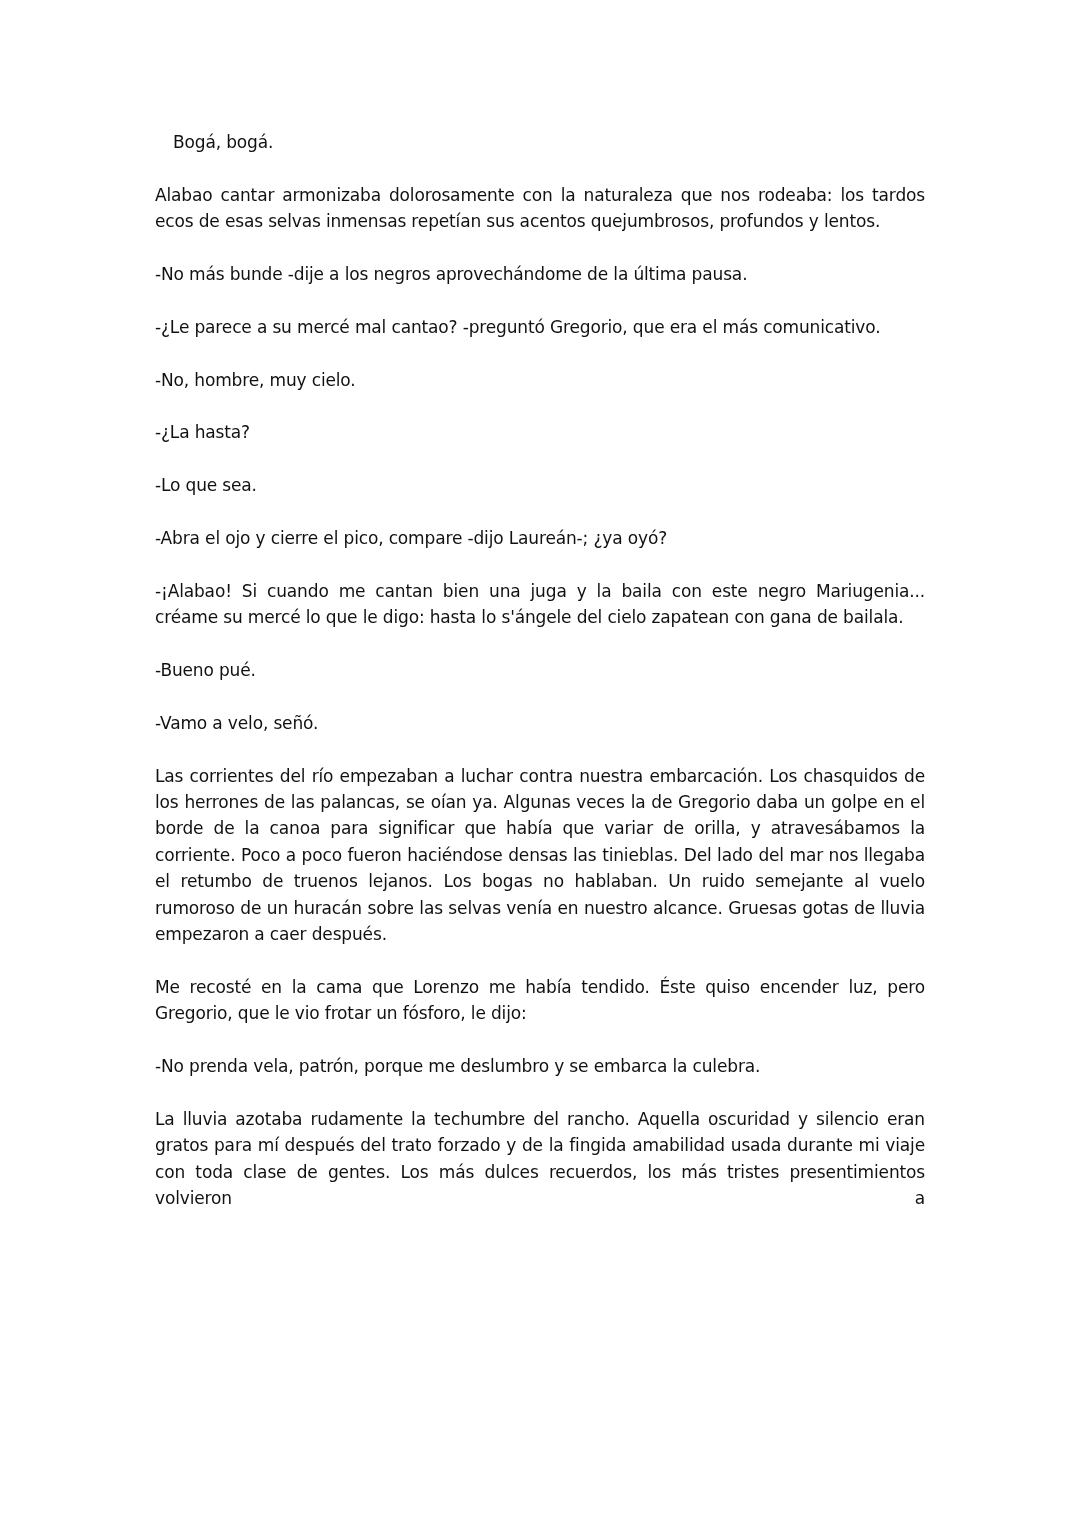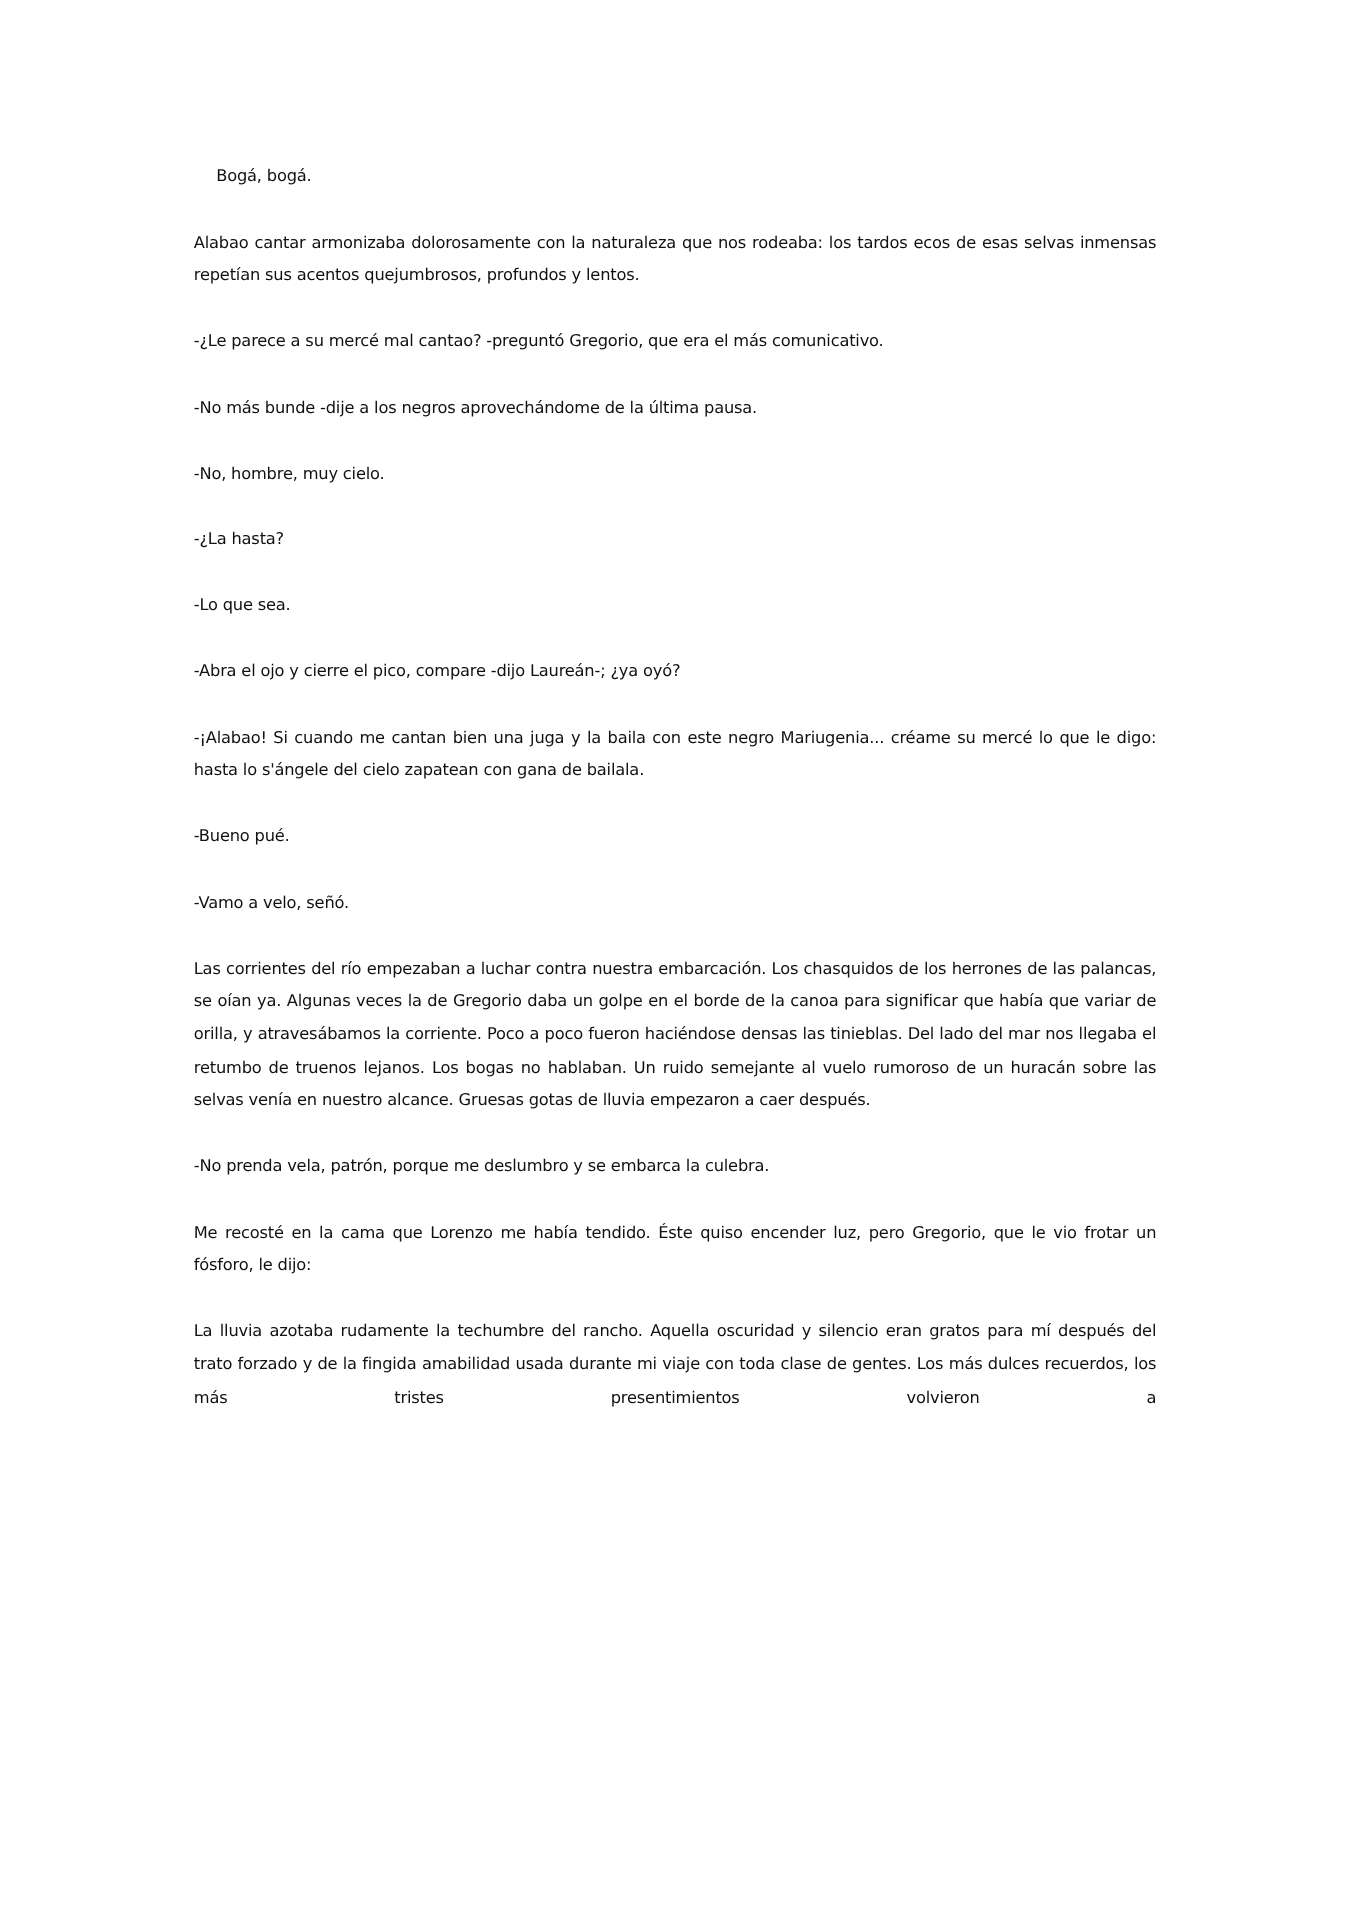--- a/index.html
+++ b/index.html
@@ -12,21 +12,21 @@
       height: 1527px;
       overflow: hidden;
       position: relative;
     }
     .page {
       position: absolute;
       left: 155px;
       top: 129px;
       width: 770px;
       font-family: "DejaVu Sans", sans-serif;
-      font-size: 13px;
+      font-size: 17px;
       line-height: 26.4px;
       color: #111111;
       letter-spacing: -0.15px;
     }
     .para {
       margin: 0 0 26.4px 0;
       text-align: justify;
       text-align-last: left;
     }
     .para.indent {
@@ -36,26 +36,26 @@
       text-align-last: justify;
       margin-bottom: 0;
     }
   </style>
 </head>
 <body>
 
 <div class="page">
   <p class="para indent">Bogá, bogá.</p>
   <p class="para">Alabao cantar armonizaba dolorosamente con la naturaleza que nos rodeaba: los tardos ecos de esas selvas inmensas repetían sus acentos quejumbrosos, profundos y lentos.</p>
+  <p class="para">-No más bunde -dije a los negros aprovechándome de la última pausa.</p>
   <p class="para">-¿Le parece a su mercé mal cantao? -preguntó Gregorio, que era el más comunicativo.</p>
-  <p class="para">-No más bunde -dije a los negros aprovechándome de la última pausa.</p>
   <p class="para">-No, hombre, muy cielo.</p>
   <p class="para">-¿La hasta?</p>
   <p class="para">-Lo que sea.</p>
   <p class="para">-Abra el ojo y cierre el pico, compare -dijo Laureán-; ¿ya oyó?</p>
   <p class="para">-¡Alabao! Si cuando me cantan bien una juga y la baila con este negro Mariugenia... créame su mercé lo que le digo: hasta lo s'ángele del cielo zapatean con gana de bailala.</p>
   <p class="para">-Bueno pué.</p>
   <p class="para">-Vamo a velo, señó.</p>
   <p class="para">Las corrientes del río empezaban a luchar contra nuestra embarcación. Los chasquidos de los herrones de las palancas, se oían ya. Algunas veces la de Gregorio daba un golpe en el borde de la canoa para significar que había que variar de orilla, y atravesábamos la corriente. Poco a poco fueron haciéndose densas las tinieblas. Del lado del mar nos llegaba el retumbo de truenos lejanos. Los bogas no hablaban. Un ruido semejante al vuelo rumoroso de un huracán sobre las selvas venía en nuestro alcance. Gruesas gotas de lluvia empezaron a caer después.</p>
+  <p class="para">Me recosté en la cama que Lorenzo me había tendido. Éste quiso encender luz, pero Gregorio, que le vio frotar un fósforo, le dijo:</p>
   <p class="para">-No prenda vela, patrón, porque me deslumbro y se embarca la culebra.</p>
-  <p class="para">Me recosté en la cama que Lorenzo me había tendido. Éste quiso encender luz, pero Gregorio, que le vio frotar un fósforo, le dijo:</p>
   <p class="para last">La lluvia azotaba rudamente la techumbre del rancho. Aquella oscuridad y silencio eran gratos para mí después del trato forzado y de la fingida amabilidad usada durante mi viaje con toda clase de gentes. Los más dulces recuerdos, los más tristes presentimientos volvieron a</p>
 </div>
 
 </body></html>

